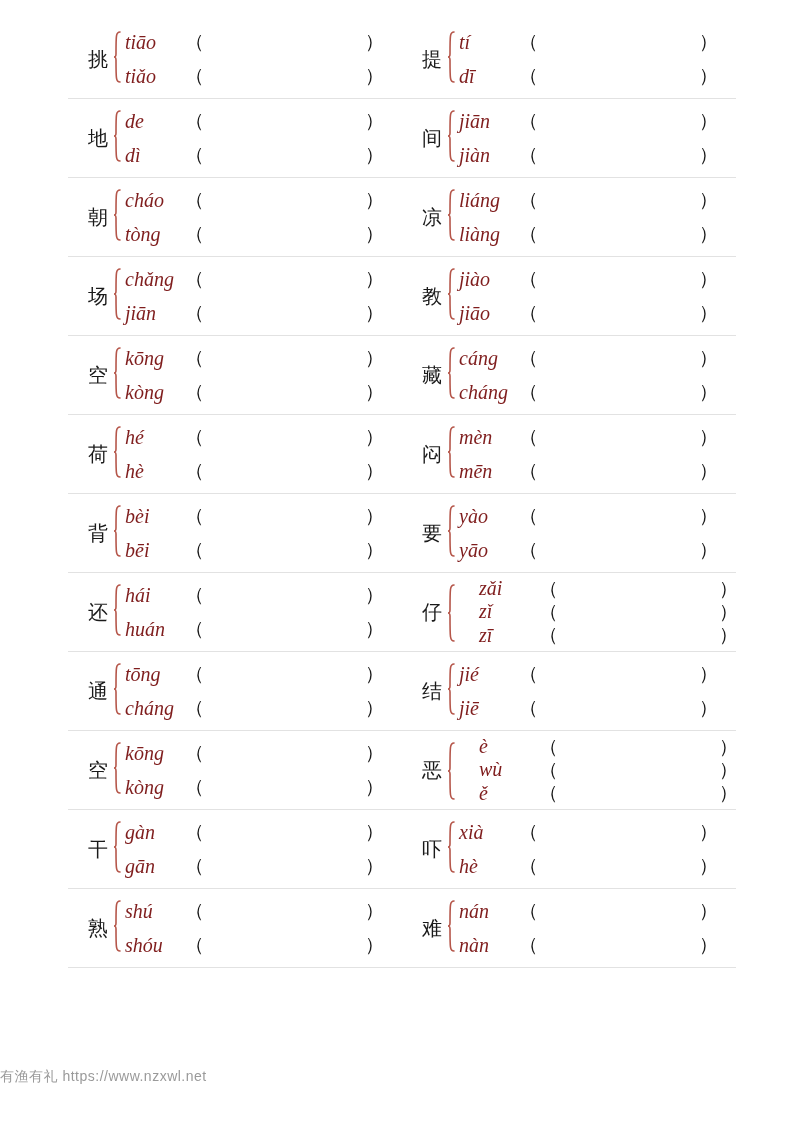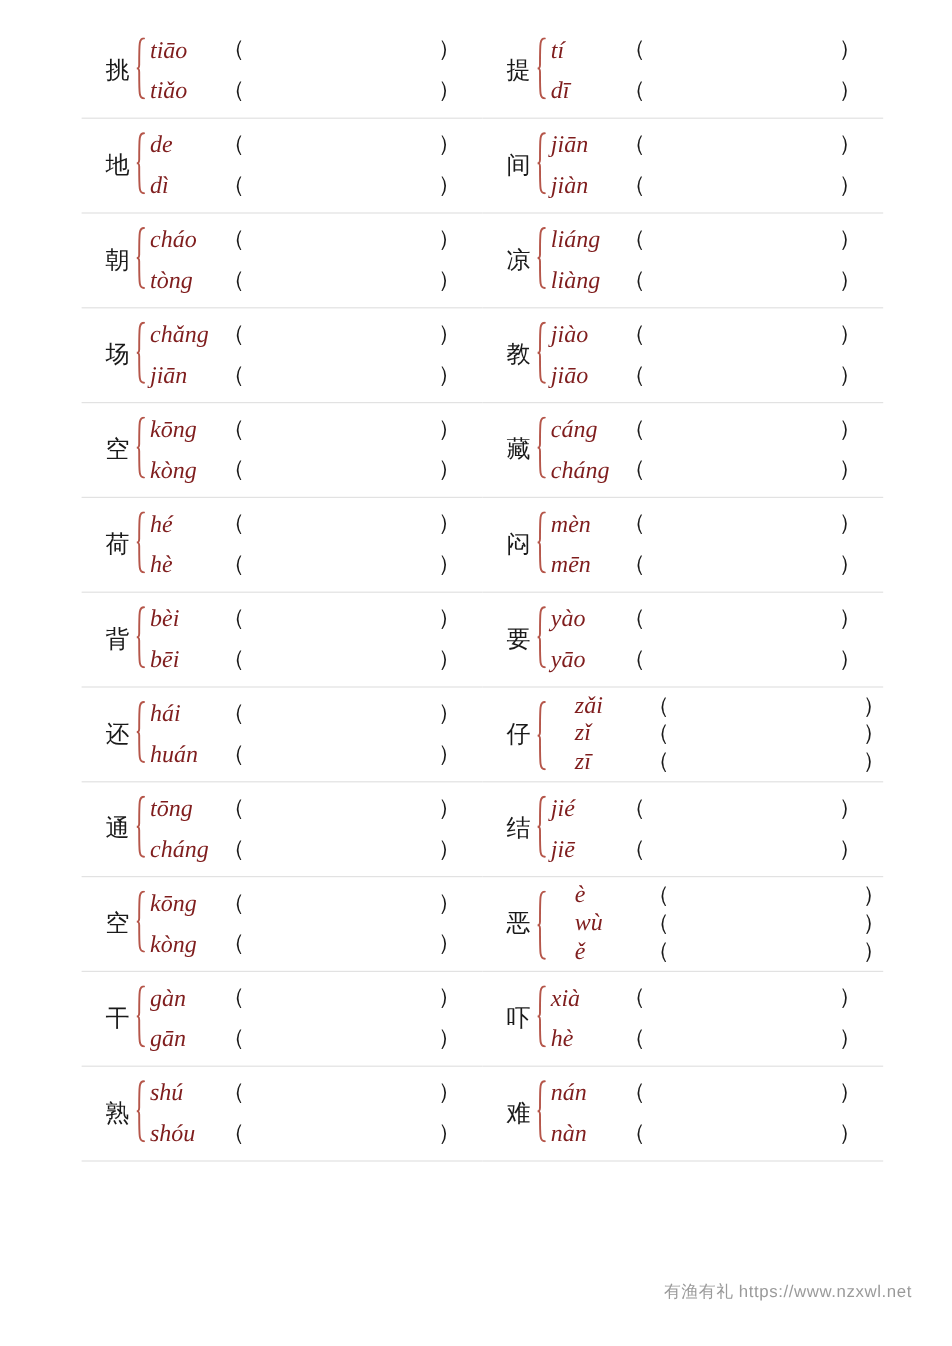--- a/index.html
+++ b/index.html
@@ -101,21 +101,21 @@
     line-height: 22px;
   }
   .paren-l { left: 4px; }
   .paren-r { left: 184px; }
 
   .footer {
     position: absolute;
     left: 0;
     top: 1068px;
     width: 760px;
-    text-align: right;
+    text-align: left;
     font-family: "Liberation Sans", sans-serif;
     font-size: 14px;
     color: #9a9a9a;
     letter-spacing: 0.5px;
   }
 </style>
 </head>
 <body>
 
 <div class="sheet">

